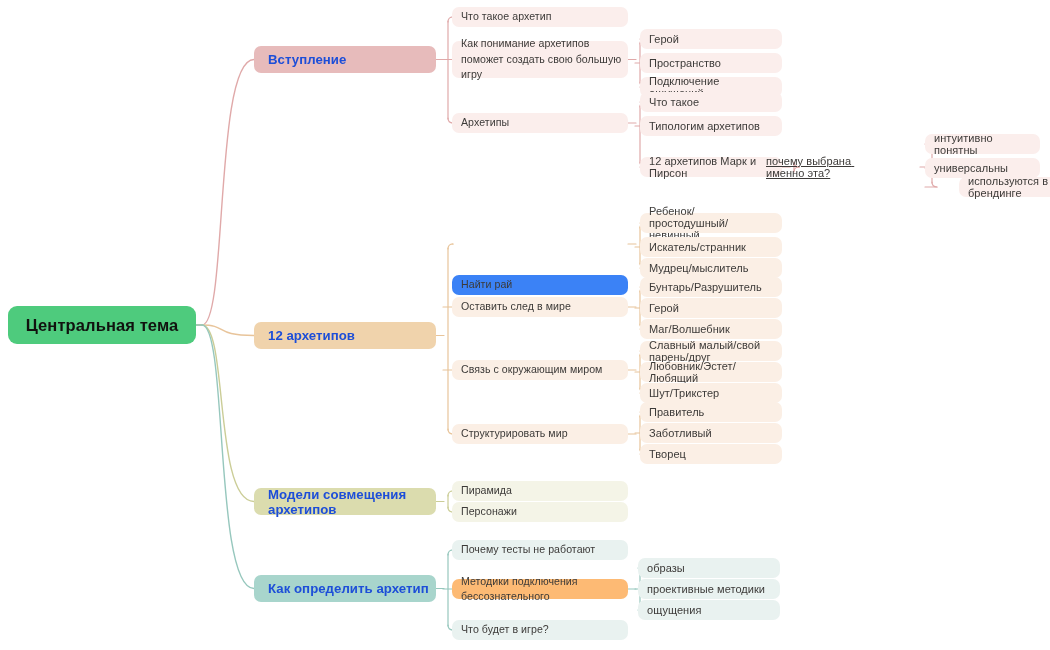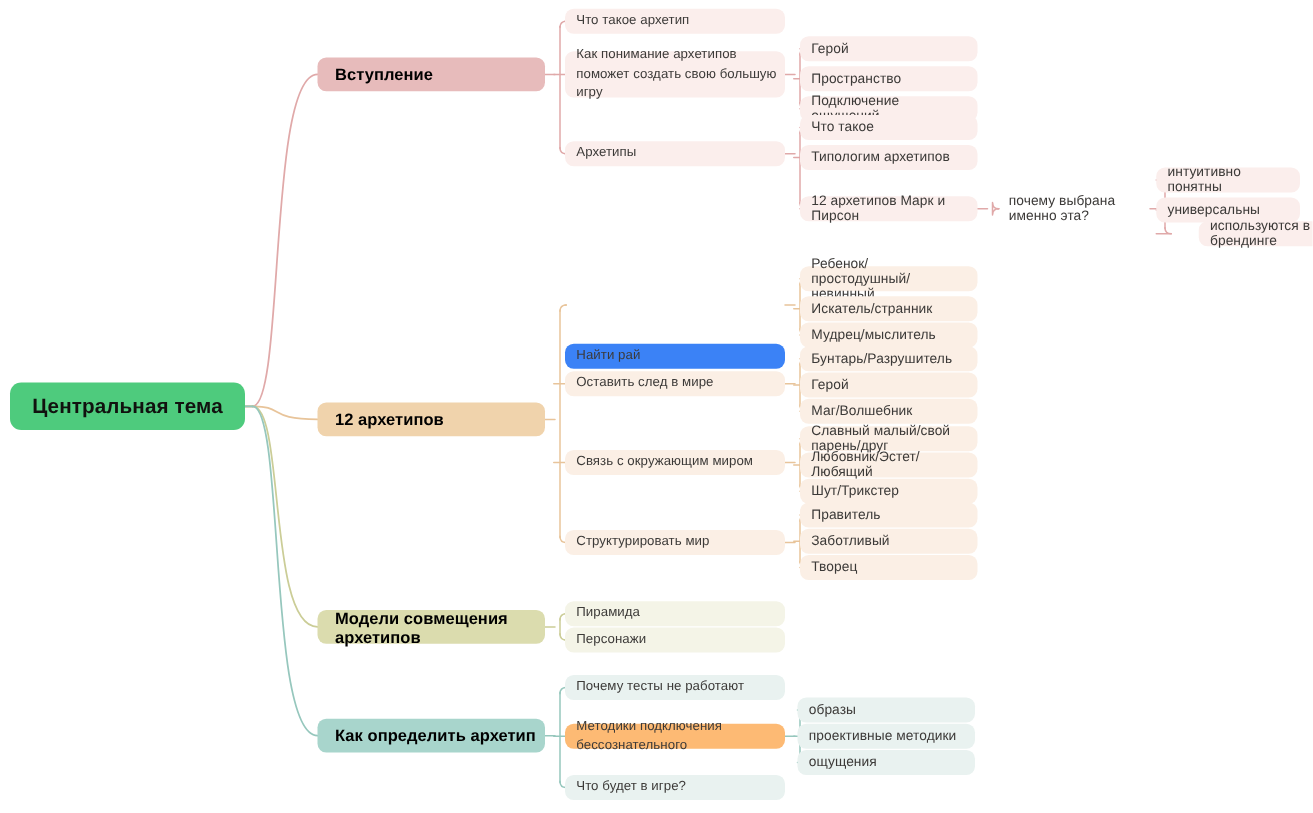--- a/index.html
+++ b/index.html
@@ -42,21 +42,21 @@
     justify-content: center;
     font-size: 16.5px;
     font-weight: 700;
     color: #11120f;
     letter-spacing: 0.1px;
   }
   
   .node.lvl1 {
     font-size: 13.2px;
     font-weight: 700;
-    color: #000000;
+    color: #1d4ed8;
     padding-left: 14px;
     letter-spacing: 0.05px;
   }
   
   .node.lvl2 {
     font-size: 10.6px;
     font-weight: 400;
     color: #3c3a38;
     padding-left: 9px;
     padding-right: 6px;
@@ -184,21 +184,21 @@
       <div class="node lvl1" style="left: 254px; top: 46px; width: 182px; height: 27px; background: rgb(231, 187, 187);">Вступление</div>
       <div class="node lvl2" style="left: 452px; top: 7px; width: 176px; height: 20px; background: rgb(251, 238, 236);">Что такое архетип</div>
       <div class="node lvl2" style="left: 452px; top: 41px; width: 176px; height: 37px; background: rgb(251, 238, 236);">Как понимание архетипов поможет создать свою большую игру</div>
       <div class="node lvl3" style="left: 640px; top: 29px; width: 142px; height: 20px; background: rgb(251, 238, 236);">Герой</div>
       <div class="node lvl3" style="left: 640px; top: 53px; width: 142px; height: 20px; background: rgb(251, 238, 236);">Пространство</div>
       <div class="node lvl3" style="left: 640px; top: 77px; width: 142px; height: 20px; background: rgb(251, 238, 236);">Подключение ощущений</div>
       <div class="node lvl2" style="left: 452px; top: 113px; width: 176px; height: 20px; background: rgb(251, 238, 236);">Архетипы</div>
       <div class="node lvl3" style="left: 640px; top: 92px; width: 142px; height: 20px; background: rgb(251, 238, 236);">Что такое</div>
       <div class="node lvl3" style="left: 640px; top: 116px; width: 142px; height: 20px; background: rgb(251, 238, 236);">Типологим архетипов</div>
       <div class="node lvl3" style="left: 640px; top: 157px; width: 142px; height: 20px; background: rgb(251, 238, 236);">12 архетипов Марк и Пирсон</div>
-      <div class="node lvl3 plain" style="left: 798px; top: 157px; width: 122px; height: 20px; background: transparent;">почему выбрана именно эта?</div>
+      <div class="node lvl3 plain" style="left: 757px; top: 157px; width: 122px; height: 20px; background: transparent; text-decoration: underline;">почему выбрана именно эта?</div>
       <div class="node lvl3" style="left: 925px; top: 134px; width: 115px; height: 20px; background: rgb(251, 238, 236);">интуитивно понятны</div>
       <div class="node lvl3" style="left: 925px; top: 158px; width: 115px; height: 20px; background: rgb(251, 238, 236); text-align: right;">универсальны</div>
       <div class="node lvl3" style="left: 925px; top: 177px; width: 115px; height: 20px; background: rgb(251, 238, 236); margin-left: 34px;">используются в брендинге</div>
       <div class="node lvl1" style="left: 254px; top: 322px; width: 182px; height: 27px; background: rgb(240, 211, 172);">12 архетипов</div>
       <div class="node lvl2" style="left: 452px; top: 234px; width: 176px; height: 20px; background: #3b82f6; margin-top: 41px;">Найти рай</div>
       <div class="node lvl3" style="left: 640px; top: 213px; width: 142px; height: 20px; background: rgb(251, 239, 229);">Ребенок/простодушный/невинный</div>
       <div class="node lvl3" style="left: 640px; top: 237px; width: 142px; height: 20px; background: rgb(251, 239, 229);">Искатель/странник</div>
       <div class="node lvl3" style="left: 640px; top: 258px; width: 142px; height: 20px; background: rgb(251, 239, 229);">Мудрец/мыслитель</div>
       <div class="node lvl2" style="left: 452px; top: 297px; width: 176px; height: 20px; background: rgb(251, 239, 229);">Оставить след в мире</div>
       <div class="node lvl3" style="left: 640px; top: 277px; width: 142px; height: 20px; background: rgb(251, 239, 229);">Бунтарь/Разрушитель</div>

